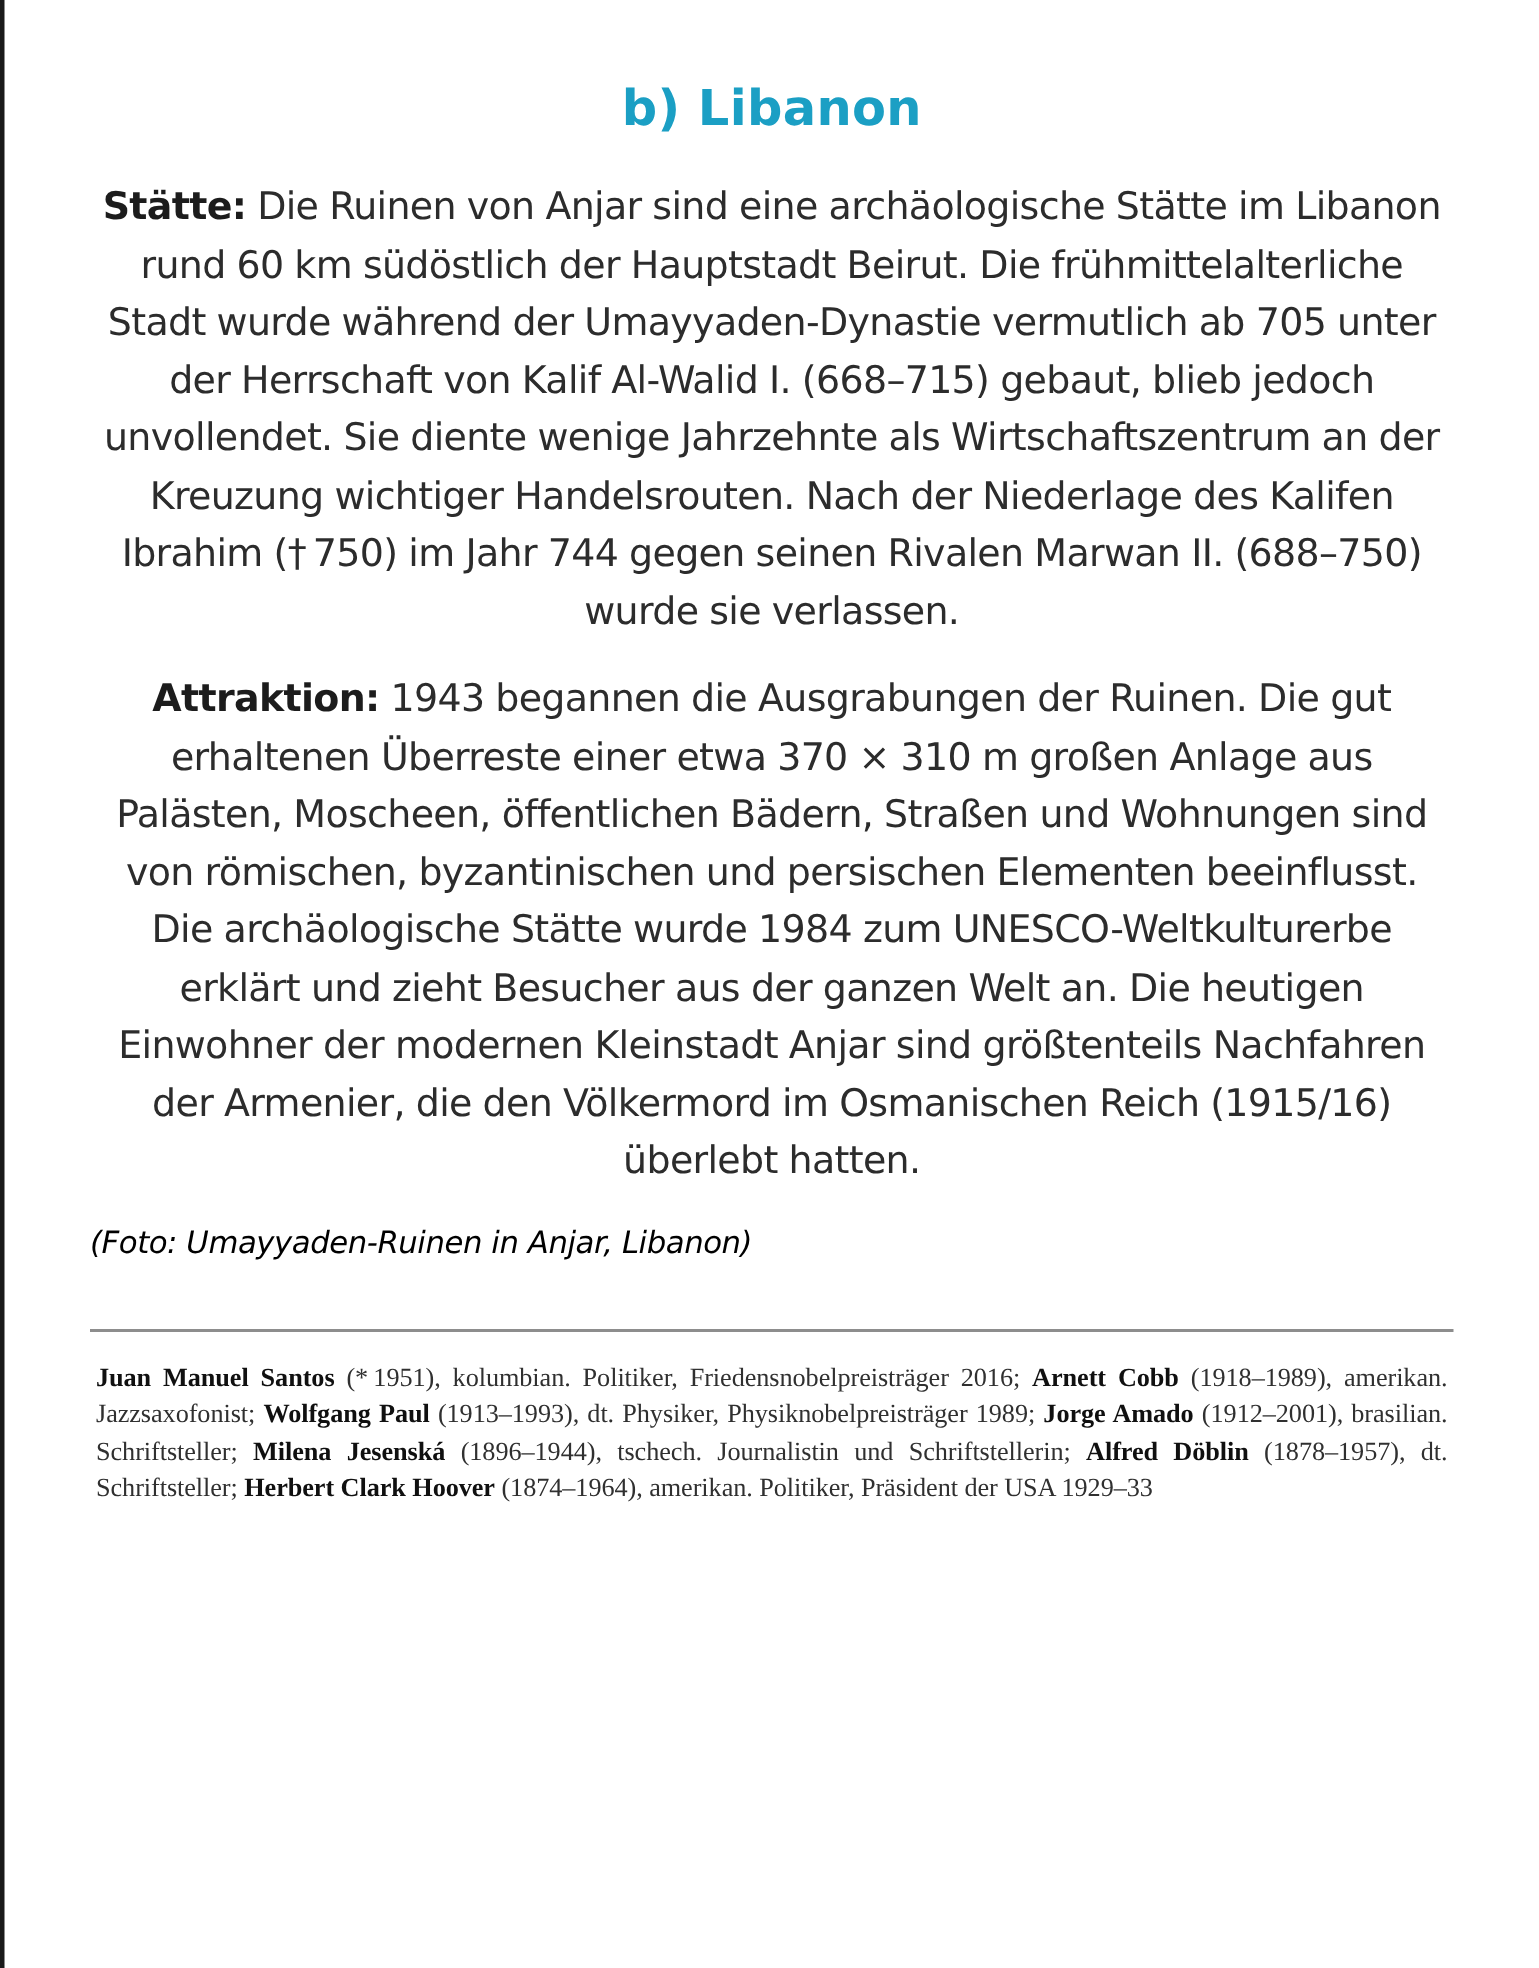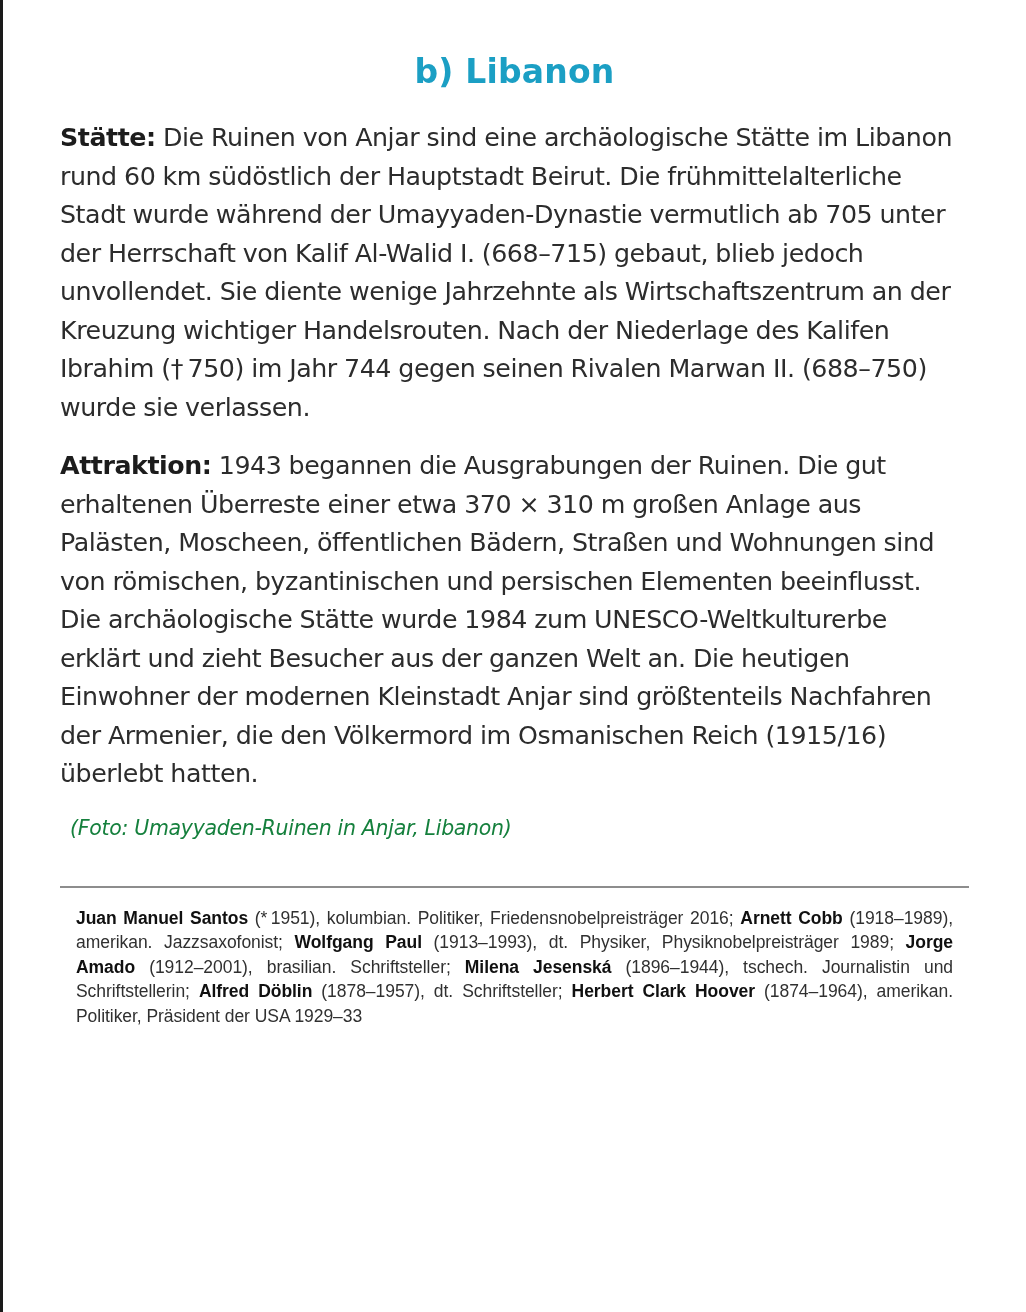--- a/index.html
+++ b/index.html
@@ -38,36 +38,36 @@
   }
 
   
   .body-par {
     font-family: "DejaVu Sans", sans-serif;
     font-size: 25.3px;
     line-height: 38.5px;
     color: #2c2c2c;
     margin: 0 0 20px 0;
     letter-spacing: -0.45px;
-    text-align: left;
+    text-align: center;
     word-spacing: -0.3px;
   }
 
   .lead {
     font-weight: bold;
     color: #1c1c1c;
   }
 
   .caption {
     font-family: "DejaVu Sans", sans-serif;
     font-style: italic;
     font-size: 20.5px;
     line-height: 28px;
-    color: #15803d;
-    margin: 14px 0 0 10px;
+    color: #000000;
+    margin: 14px 0 0 0;
     letter-spacing: -0.3px;
   }
 
   
   .divider {
     height: 2px;
     background: #8d8d8d;
     margin: 44px 0 18px 0;
   }
 
@@ -75,26 +75,26 @@
   .births-head {
     font-family: "Liberation Sans", sans-serif;
     font-size: 17.5px;
     font-weight: bold;
     color: #161616;
     letter-spacing: 0.2px;
     margin: 0 0 9px 0;
   }
 
   .births-body {
-    font-family: Liberation Sans, sans-serif;
+    font-family: Liberation Serif, serif;
     font-size: 17.5px;
     line-height: 24.5px;
     color: #303030;
     text-align: justify;
-    margin: 16px;
+    margin: 4px;
     letter-spacing: -0.05px;
   }
 
   .births-body b {
     color: #101010;
     font-weight: bold;
   }
 
   .footer {
     font-family: "Liberation Sans", sans-serif;

